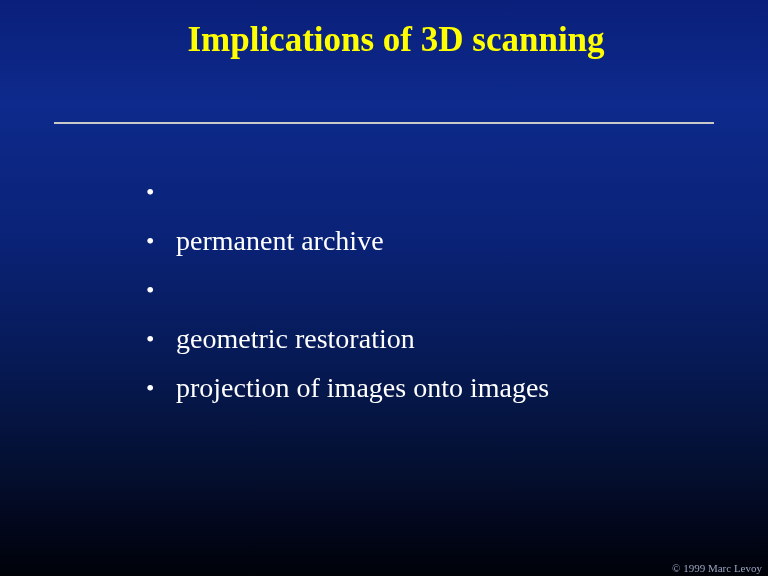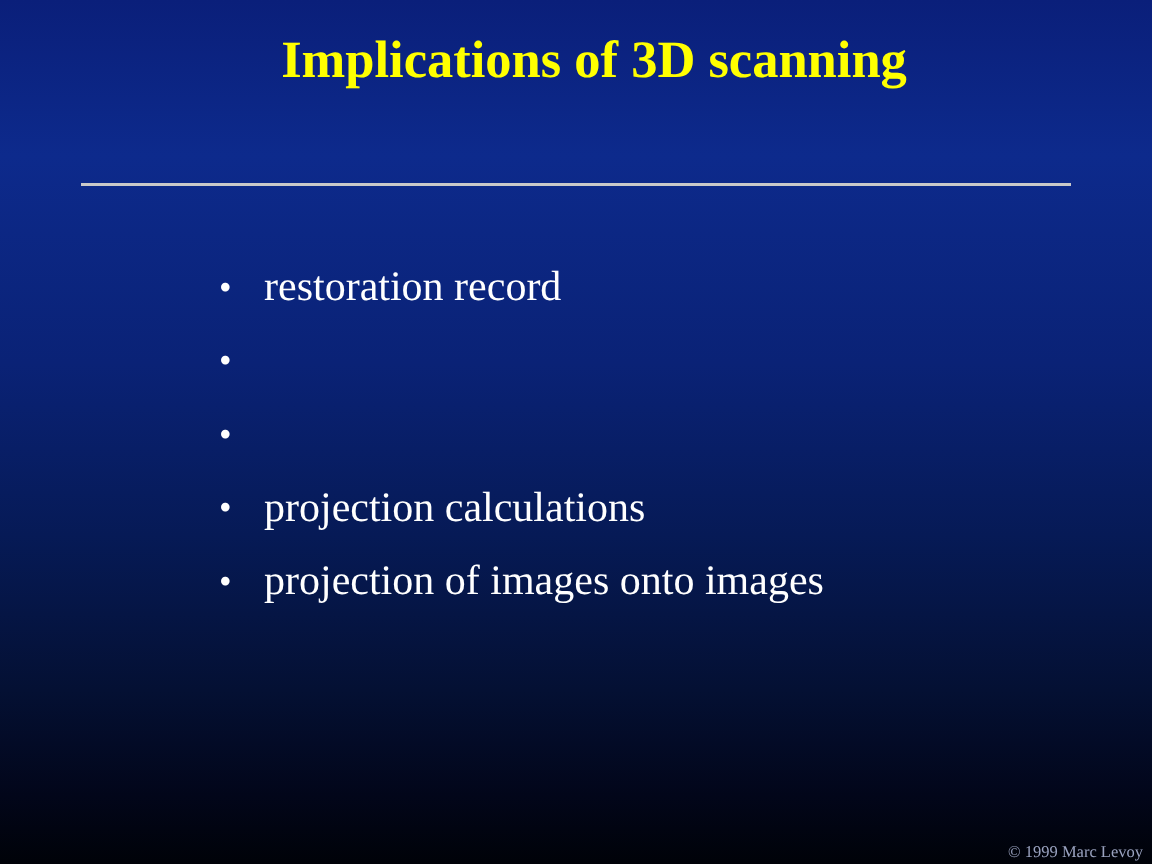--- a/index.html
+++ b/index.html
@@ -87,34 +87,34 @@
   <div class="title-block">
     <div class="title-line">Implications of 3D scanning</div>
   </div>
 
   <div class="title-rule"></div>
 
   <div class="bullets">
 
     <div class="bullet-row">
       <span class="bullet-dot">•</span>
-      <span class="bullet-text">restoration record</span>
+    </div>
+
+    <div class="bullet-row">
+      <span class="bullet-dot">•</span>
+      <span class="bullet-text">permanent archive</span>
     </div>
 
     <div class="bullet-row">
       <span class="bullet-dot">•</span>
     </div>
 
     <div class="bullet-row">
       <span class="bullet-dot">•</span>
-    </div>
-
-    <div class="bullet-row">
-      <span class="bullet-dot">•</span>
-      <span class="bullet-text">projection calculations</span>
+      <span class="bullet-text">geometric restoration</span>
     </div>
 
     <div class="bullet-row">
       <span class="bullet-dot">•</span>
       <span class="bullet-text">projection of images onto images</span>
     </div>
 
   </div>
 
   <div class="copyright">© 1999 Marc Levoy</div>

